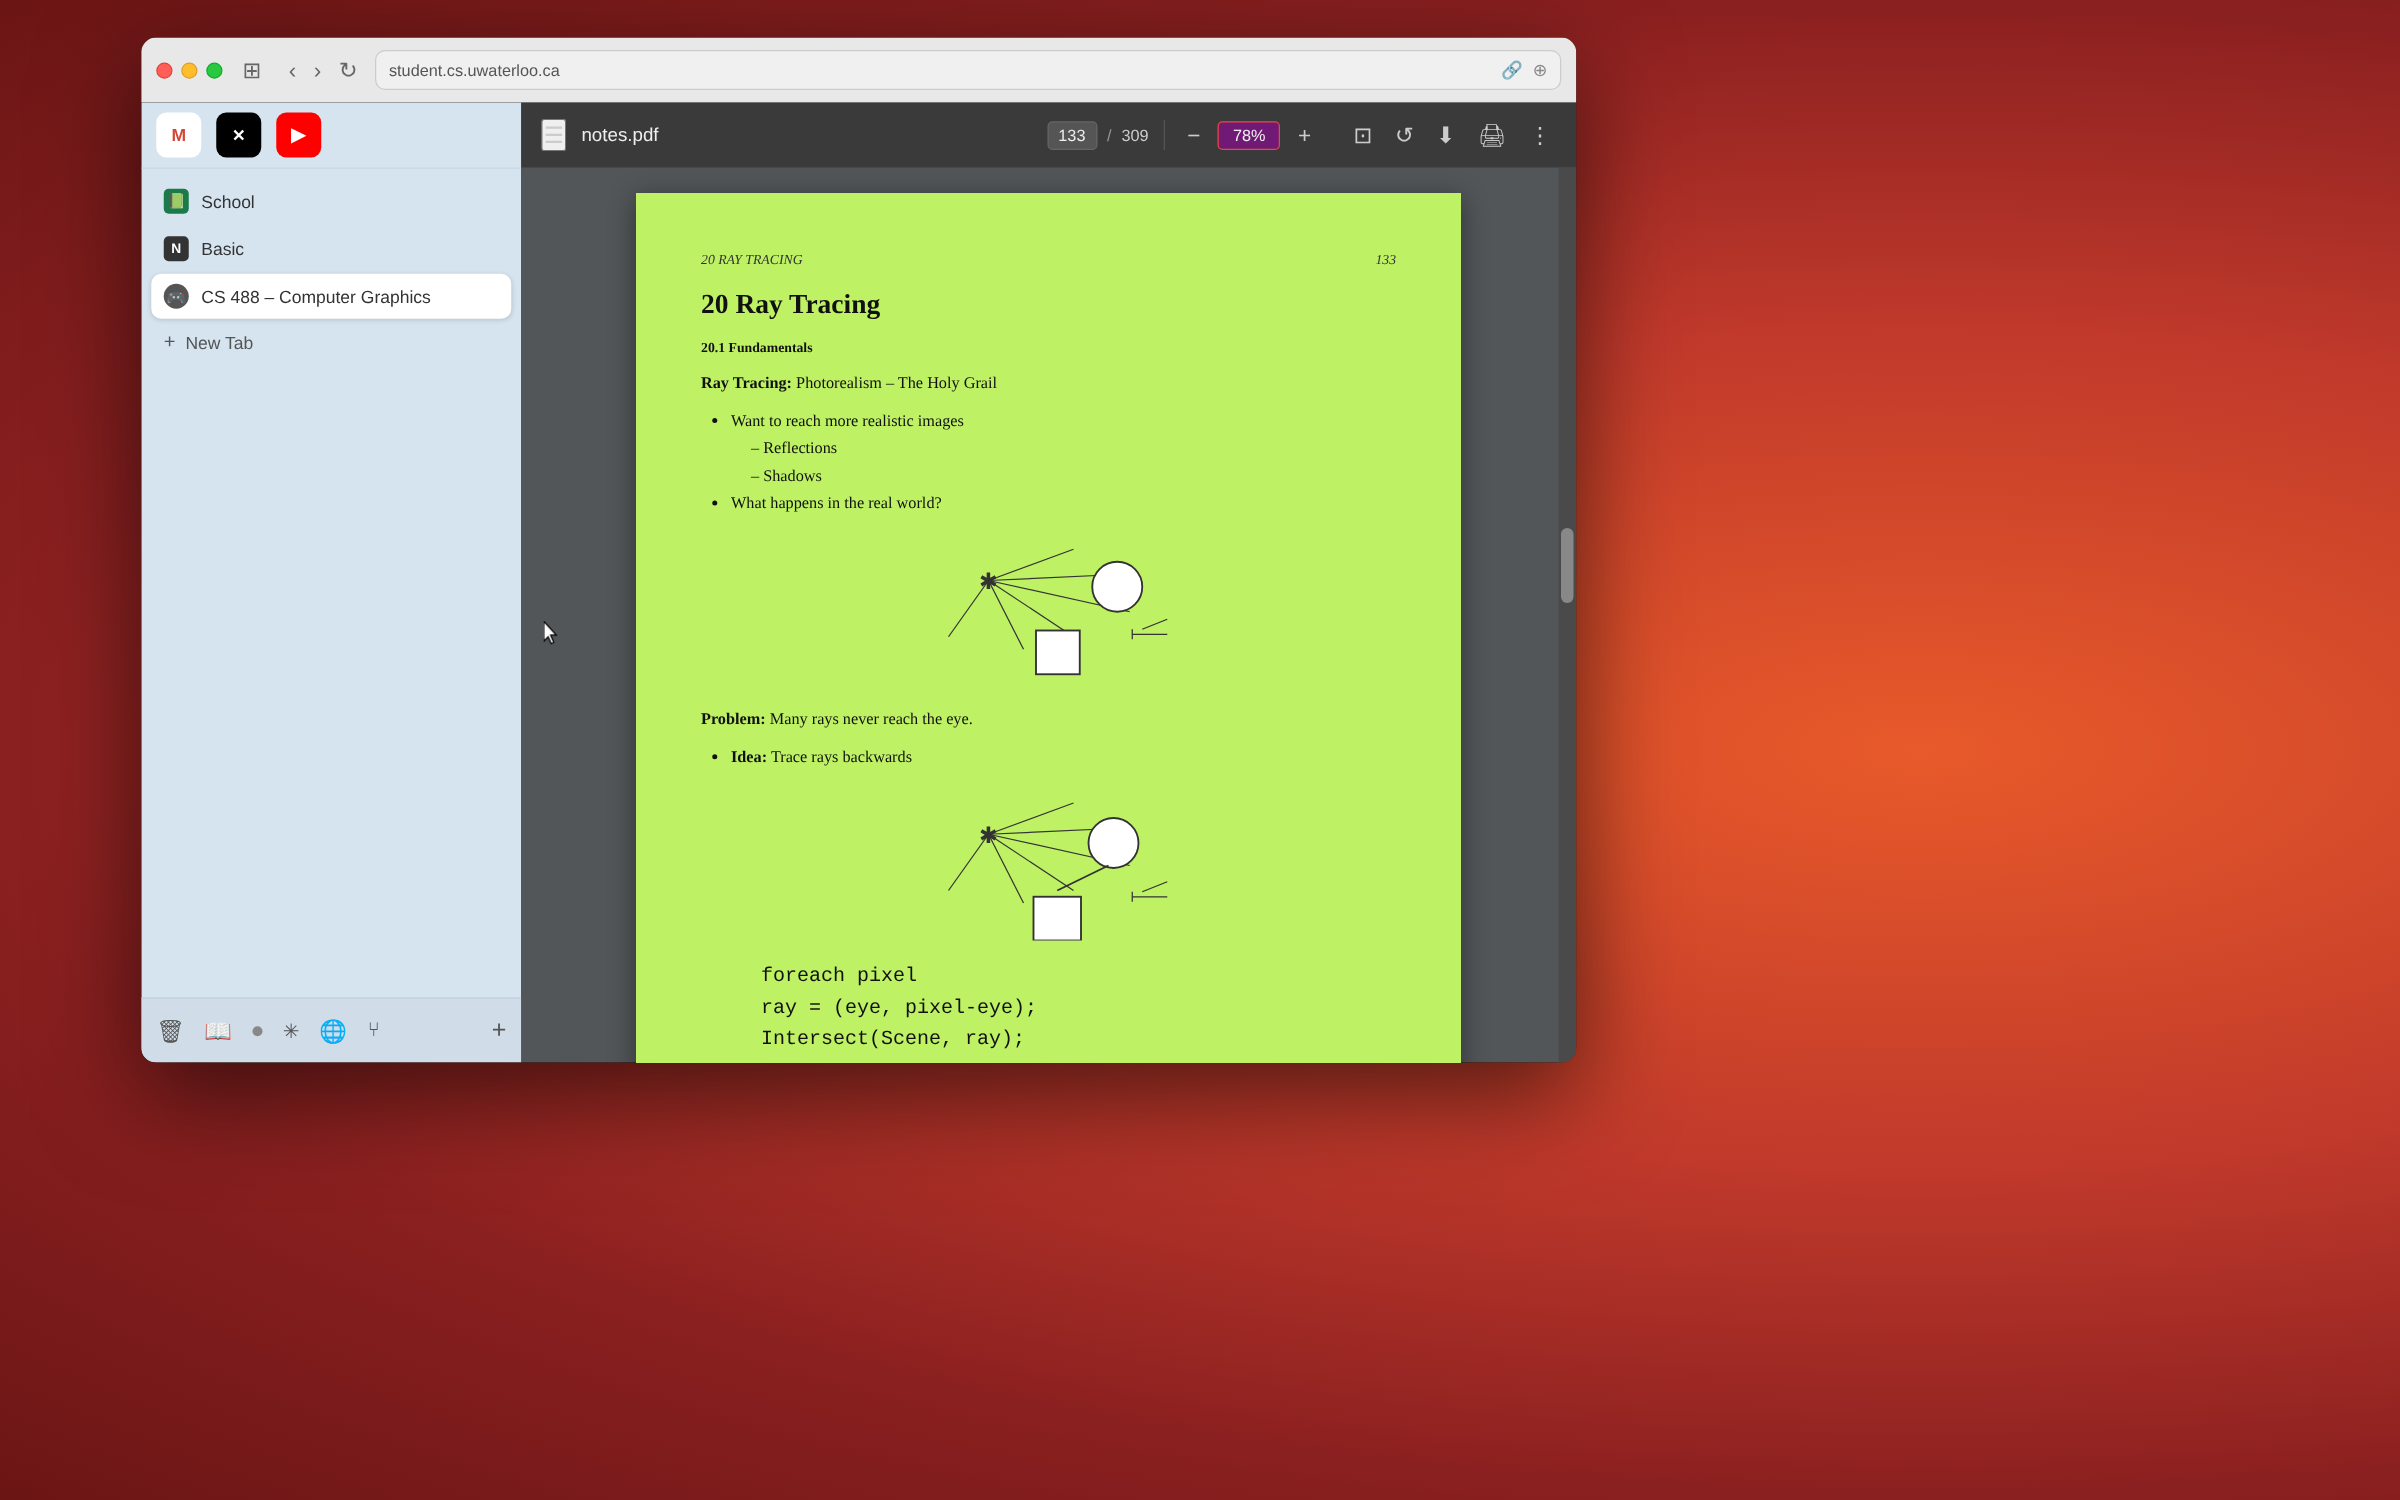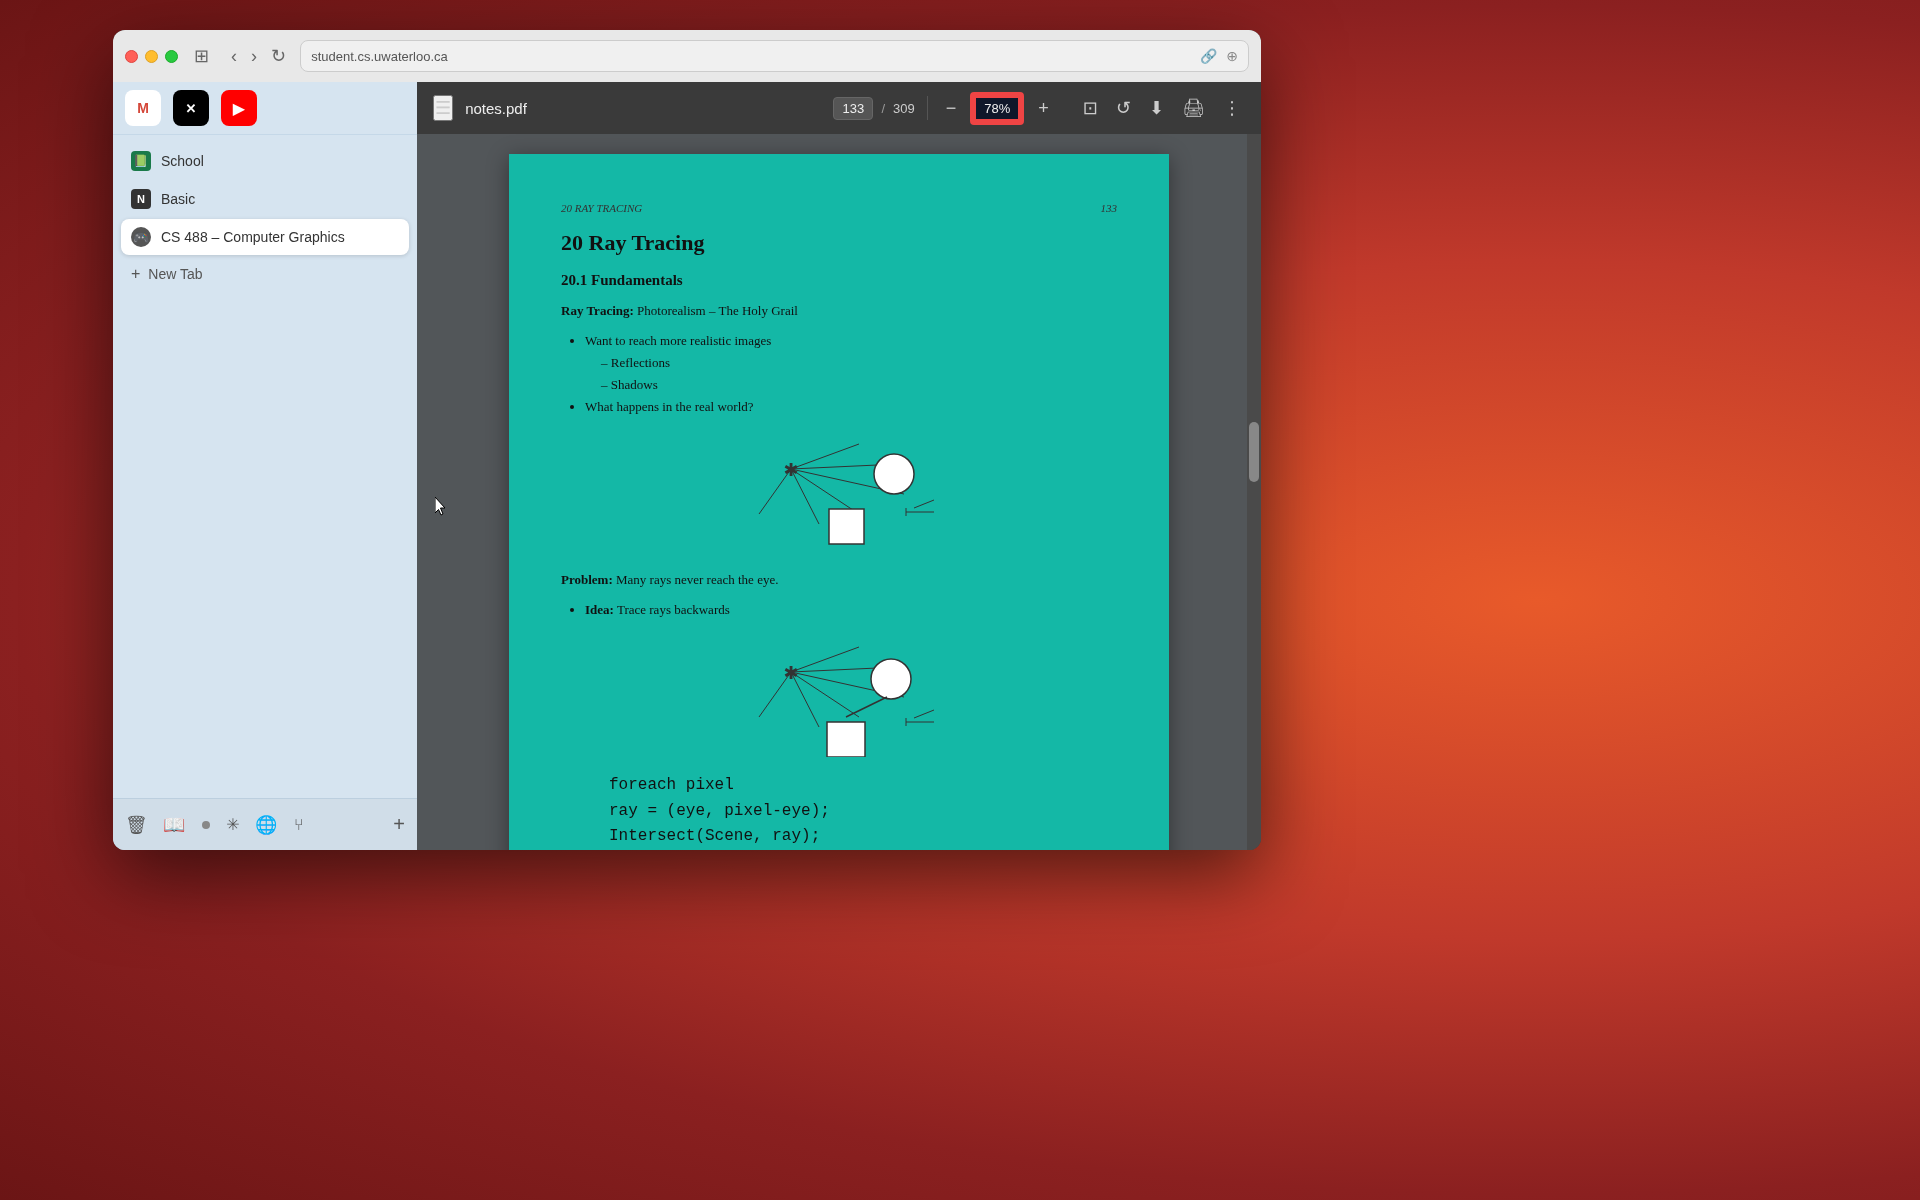--- a/index.html
+++ b/index.html
@@ -288,22 +288,22 @@
       background: none;
       border: none;
       color: #ccc;
       font-size: 18px;
       cursor: pointer;
       padding: 2px 6px;
       border-radius: 4px;
     }
 
     .pdf-zoom-level {
-      background: #0f172a;
-      border: 6px solid #ef4444;
+      background: #701a75;
+      border: 1px solid #ef4444;
       border-radius: 4px;
       color: #eee;
       font-size: 13px;
       padding: 3px 8px;
       min-width: 50px;
       text-align: center;
     }
 
     .pdf-toolbar-right {
       display: flex;
@@ -347,21 +347,21 @@
       background: #888;
       border-radius: 5px;
       margin: 2px auto;
       position: absolute;
       top: 40%;
       left: 2px;
     }
 
     
     .pdf-page {
-      background: #14b8a6;
+      background: #bef264;
       width: 660px;
       min-height: 760px;
       padding: 48px 52px;
       box-shadow: 0 4px 20px rgba(0,0,0,0.4);
       font-family: 'Times New Roman', Times, serif;
       color: #111;
       position: relative;
     }
 
     .pdf-page-number-top {
@@ -373,21 +373,21 @@
       font-style: italic;
     }
 
     .pdf-chapter-title {
       font-size: 22px;
       font-weight: bold;
       margin-bottom: 16px;
     }
 
     .pdf-section-title {
-      font-size: 15px;
+      font-size: 11px;
       font-weight: bold;
       margin-bottom: 12px;
     }
 
     .pdf-paragraph {
       font-size: 13px;
       line-height: 1.6;
       margin-bottom: 8px;
       font-family: Liberation Serif, serif;
     }

